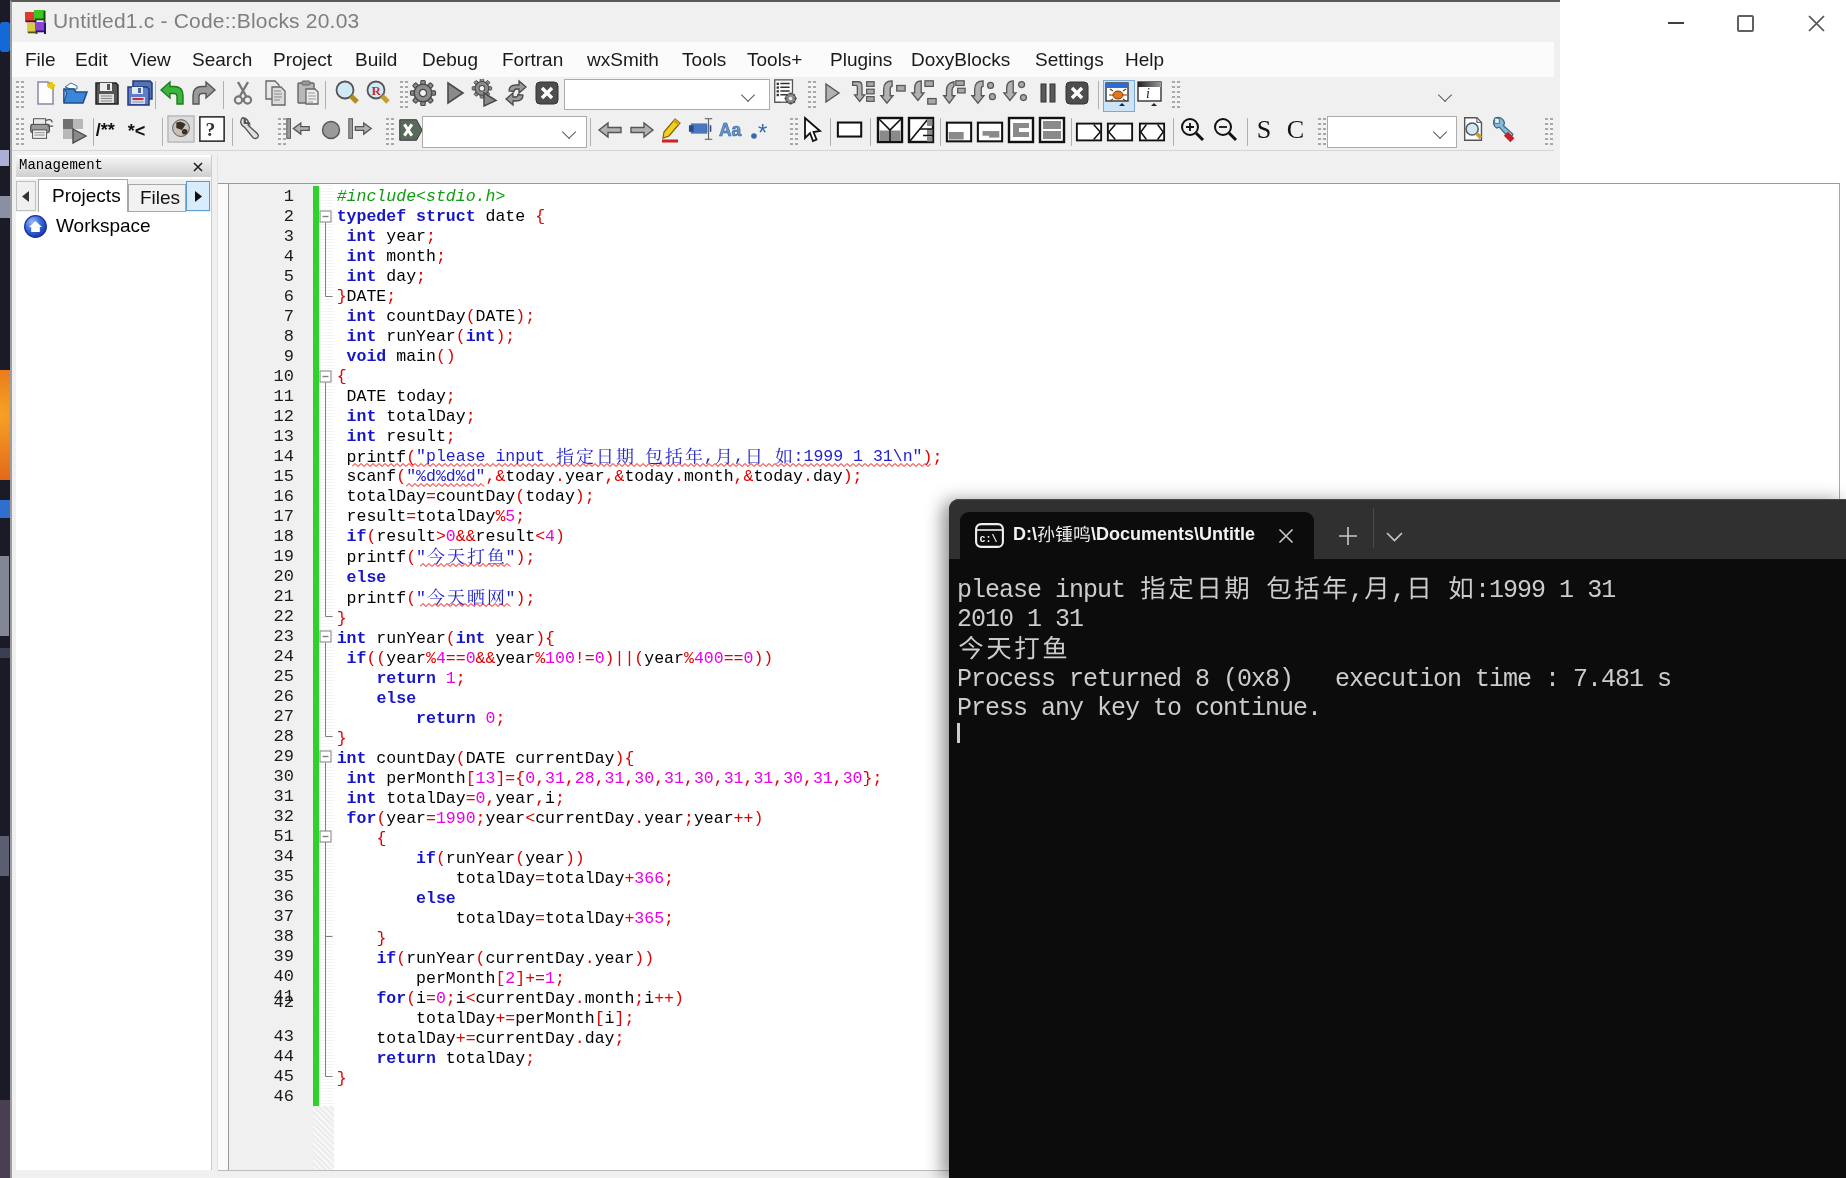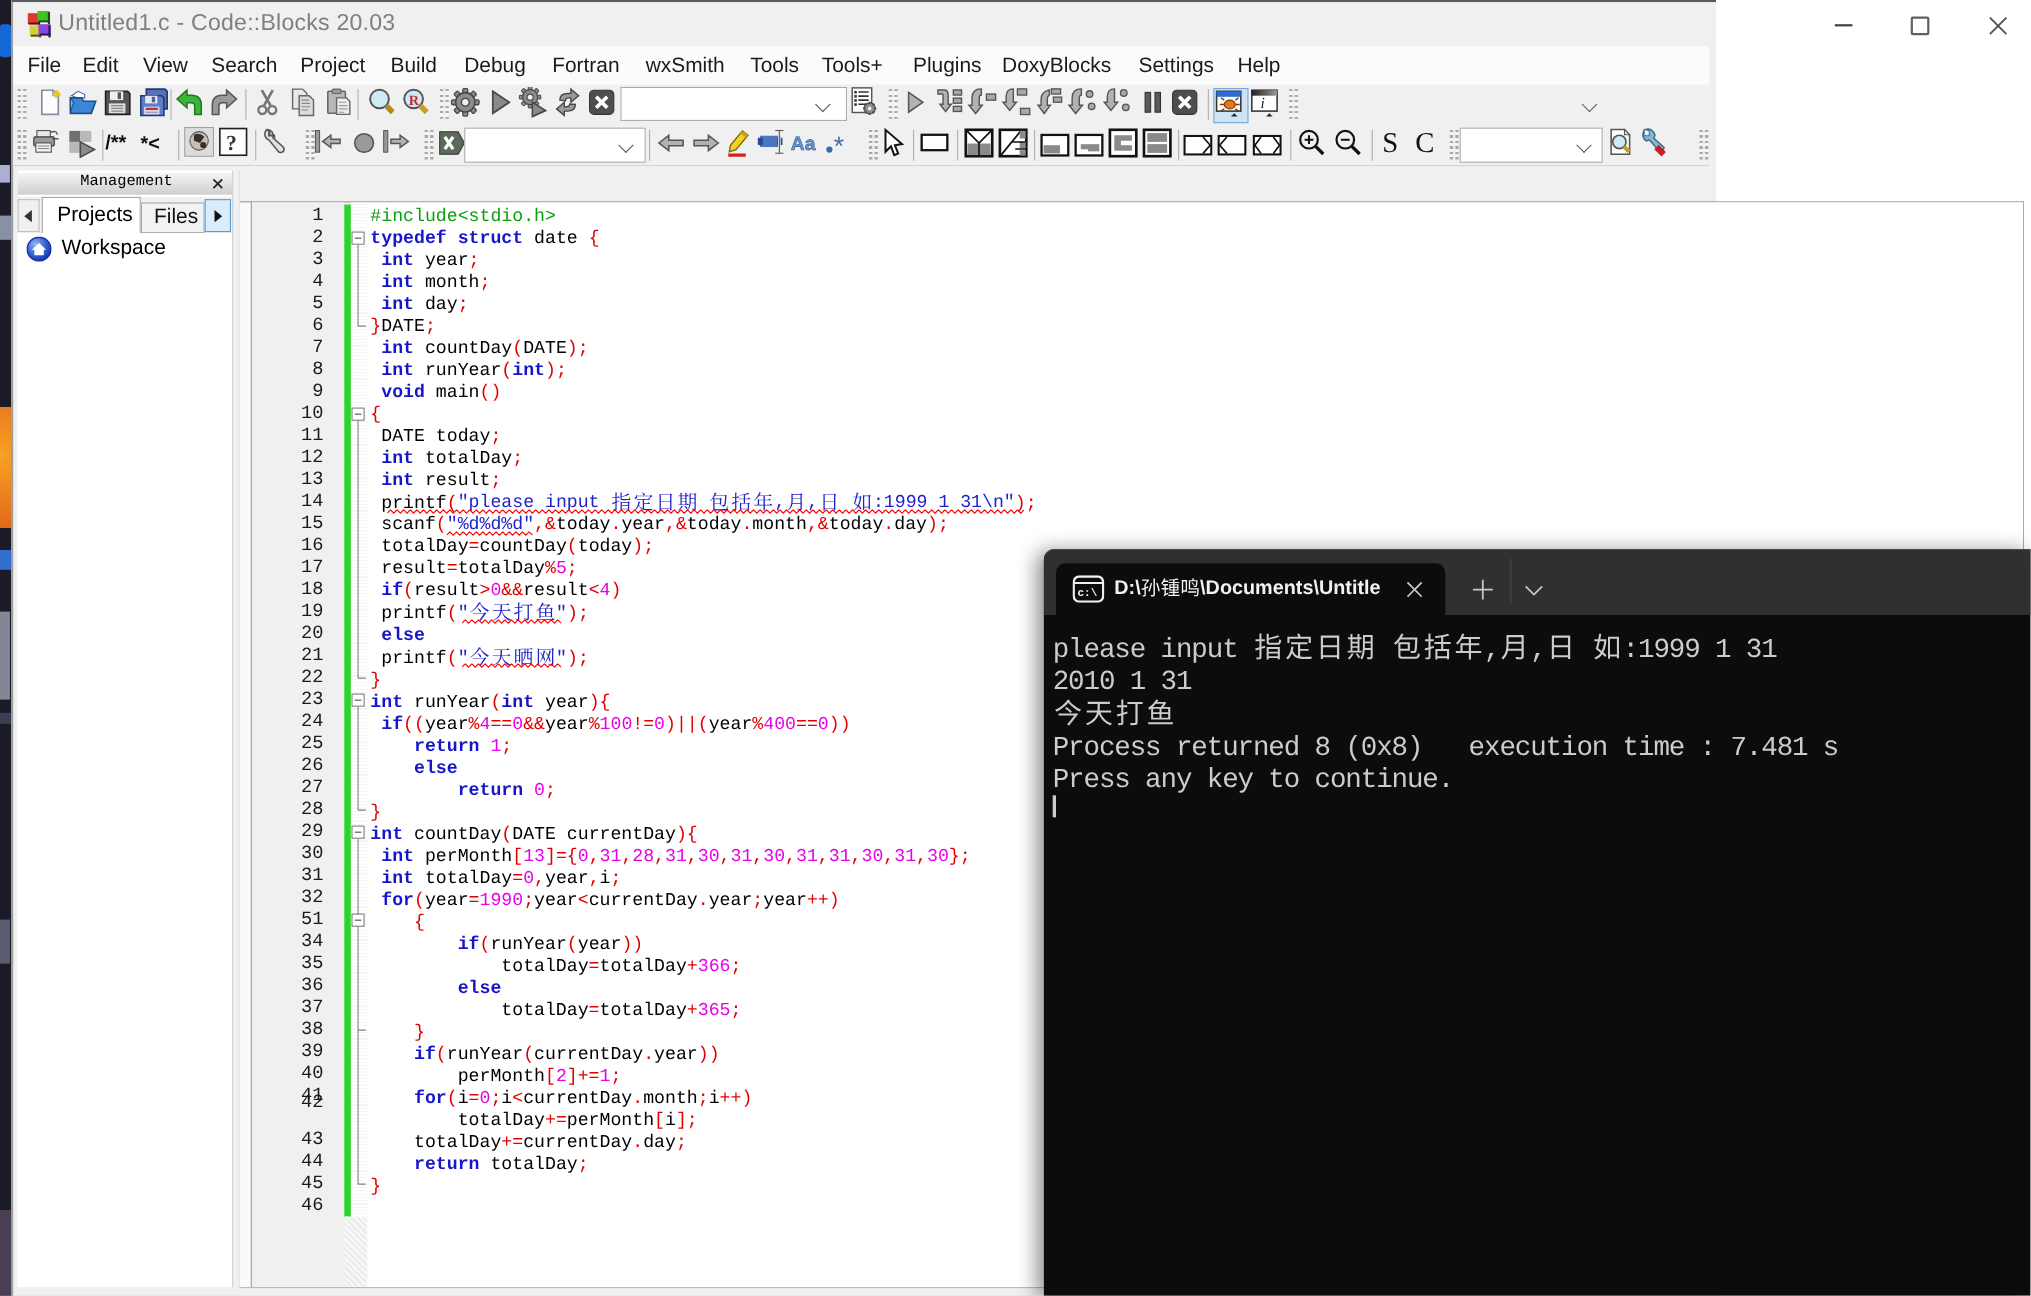--- a/index.html
+++ b/index.html
@@ -1,46 +1,46 @@
 <!DOCTYPE html>
 <html><head><meta charset="utf-8">
 <style>
 html,body{margin:0;padding:0;}
 body{width:1846px;height:1178px;overflow:hidden;font-family:"Liberation Sans",sans-serif;}
-#root{position:relative;width:1560px;height:1178px;background:#fdba74;}
+#root{position:relative;width:1560px;height:1178px;background:#84cc16;}
 .abs{position:absolute;}
 
 #desk{left:0;top:0;width:12px;height:1178px;background:#1b1b28;overflow:hidden;}
 
 #win{left:10px;top:0;right:0;bottom:0;background:#f0f0f0;border-left:2px solid #9e9e9e;border-top:2px solid #5a5a5a;box-sizing:border-box;}
 #titlebar{left:12px;top:2px;right:0;height:40px;background:#f0f0f0;}
 .ttext{color:#7f7f7f;font-size:21px;letter-spacing:0.2px;}
 #menubar{left:12px;top:42px;right:6px;height:35px;background:#fbfbfb;}
 #menubar span{position:absolute;top:7px;font-size:19px;color:#1a1a1a;}
 #toolbars{left:12px;top:77px;right:6px;height:73px;background:#f0f0f0;border-bottom:1px solid #d5d5d5;}
 .i{position:absolute;width:28px;height:28px;}
 .combo{position:absolute;background:#fff;border:1px solid #acacac;box-sizing:border-box;}
 .chev{position:absolute;width:9px;height:9px;border:solid #5a5a5a;border-width:0 1.8px 1.8px 0;transform:rotate(45deg);}
 
-#mgmt{left:16px;top:155px;width:196px;height:1015px;background:#fff;text-align:center;}
+#mgmt{left:16px;top:155px;width:196px;height:1015px;background:#fff;}
 #mgcap{left:0;top:2px;width:195px;height:20px;background:linear-gradient(#f4f4f4,#cfcfcf);color:#000;font-family:"Liberation Mono",monospace;font-size:14px;}
 #mgtabs{left:0;top:24px;width:196px;height:33px;background:#f0f0f0;}
 #tabbar{left:218px;top:155px;right:6px;height:28px;background:#f0f0f0;}
 .etab{position:absolute;box-sizing:border-box;font-size:19px;color:#000;}
 #gutter{left:229px;top:184px;width:84px;height:986px;background:#f0f0f0;}
 .lnum{position:absolute;right:19px;width:60px;text-align:right;font-family:"Liberation Mono",monospace;font-size:17px;color:#1a1a1a;}
 #greenbar{left:313px;top:186px;width:6px;height:920px;background:#2bd32b;}
 #foldcol{left:319px;top:184px;width:15px;height:986px;background:repeating-linear-gradient(0deg,#f5f5f5 0 1px,#fff 1px 3px);}
 #hatch{left:313px;top:1106px;width:21px;height:64px;background:repeating-linear-gradient(45deg,#ececec 0 2px,#f8f8f8 2px 4px);}
 #codearea{left:334px;top:184px;width:1505px;height:986px;background:#fff;}
 pre.code{position:absolute;left:2.7px;top:2.5px;margin:0;font-family:"Liberation Mono",monospace;font-size:16.55px;line-height:20px;color:#000;}
 .k{color:#1616c8;font-weight:bold;}
 .r{color:#e00000;}
 .m{color:#e800e8;}
-.g{color:#0d9e0d;}
+.g{color:#0d9e0d;font-style:italic;}
 .s{color:#2222cc;}
 .zc{width:19.9px;height:18px;vertical-align:-3.3px;}
 .zt{width:28px;height:25.5px;vertical-align:-3.4px;}
 .zh{width:18px;height:18px;vertical-align:-3.2px;}
 .wavy{position:absolute;}
 
 #term{left:949px;top:499px;width:897px;height:679px;background:#0c0c0c;border-radius:10px 0 0 0;box-shadow:-6px 2px 18px rgba(0,0,0,.45);}
 #termhead{left:0;top:0;width:100%;height:60px;background:#303030;border-radius:10px 0 0 0;border-top:1px solid #4a4a4a;box-sizing:border-box;}
 #termtab{position:absolute;left:11px;top:12px;width:354px;height:48px;background:#0c0c0c;border-radius:9px 9px 0 0;}
 #termbody{left:8px;top:76px;width:880px;height:600px;}

